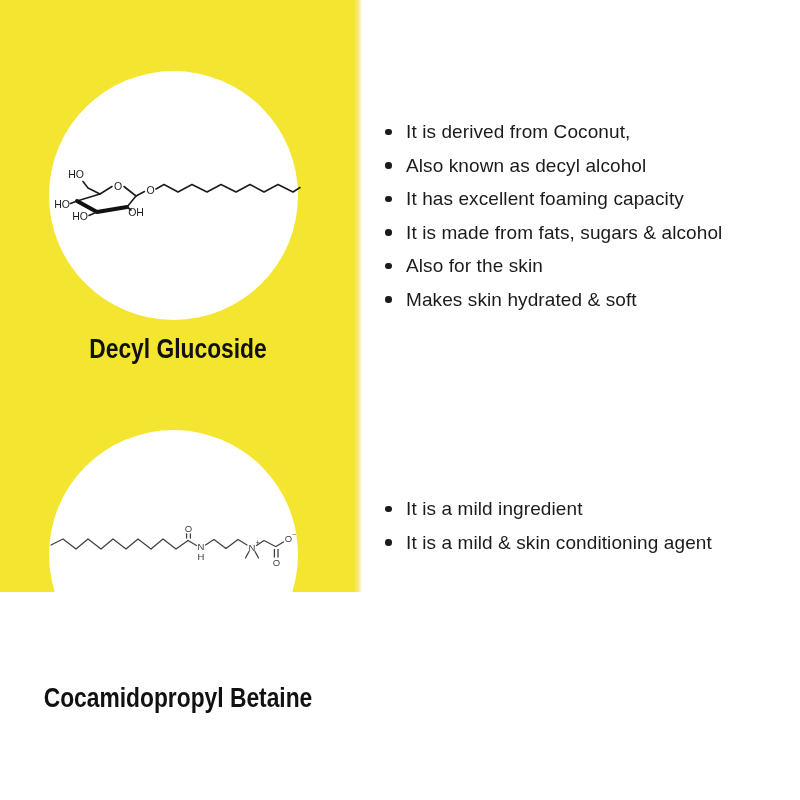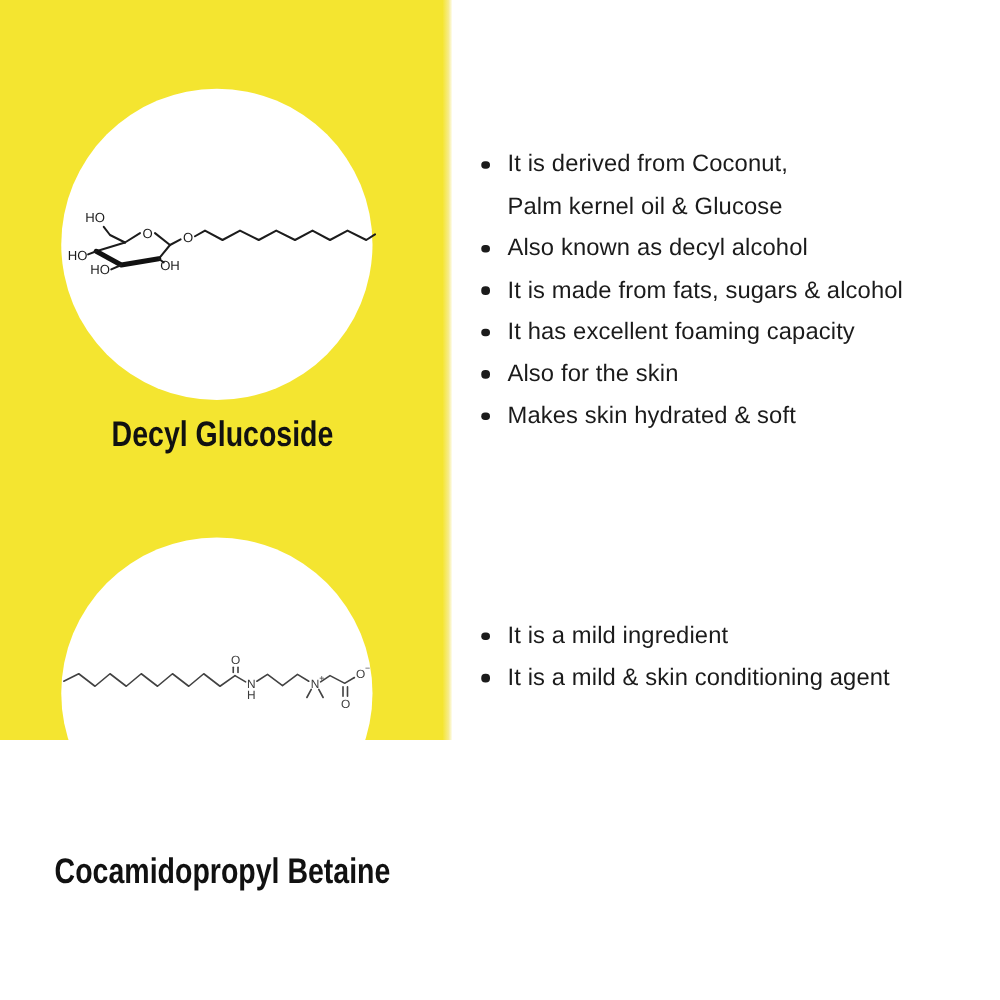--- a/index.html
+++ b/index.html
@@ -123,24 +123,23 @@
         <text x="276.5" y="566" text-anchor="middle">O</text>
       </g>
     </svg>
 
     <div class="title title-1">Decyl Glucoside</div>
     <div class="title title-2">Cocamidopropyl Betaine</div>
   </div>
 
   <ul class="facts facts-1">
     <li>It is derived from Coconut,</li>
-    <li class="cont">Palm kernel oil &amp; Glucose</li>
     <li>Also known as decyl alcohol</li>
+    <li>It has excellent foaming capacity</li>
     <li>It is made from fats, sugars &amp; alcohol</li>
-    <li>It has excellent foaming capacity</li>
     <li>Also for the skin</li>
     <li>Makes skin hydrated &amp; soft</li>
   </ul>
 
   <ul class="facts facts-2">
     <li>It is a mild ingredient</li>
     <li>It is a mild &amp; skin conditioning agent</li>
   </ul>
 
 </div>

